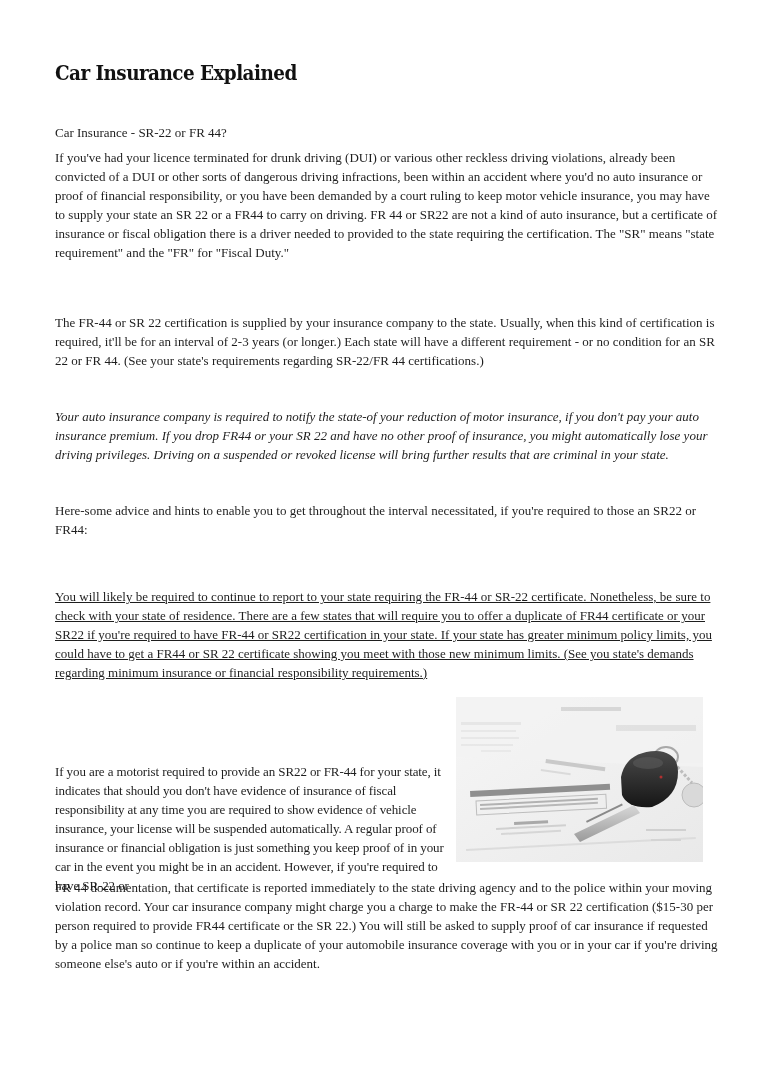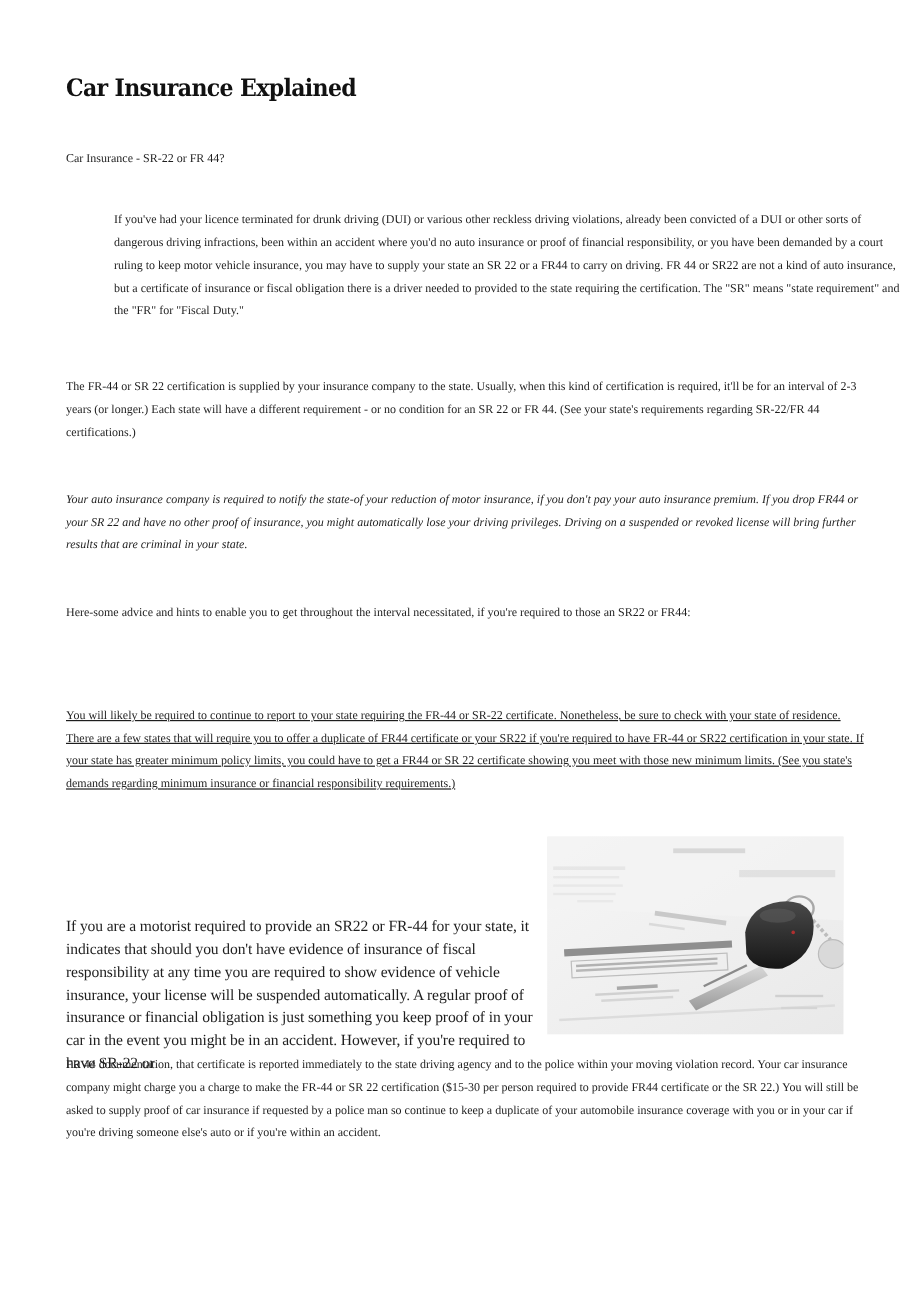--- a/index.html
+++ b/index.html
@@ -41,26 +41,26 @@
     margin: 0;
     font-family: "DejaVu Serif", serif;
     font-size: 13.2px;
     line-height: 19px;
     color: #1e1e1e;
     letter-spacing: -0.35px;
     word-spacing: -0.5px;
   }
   .narrow {
     font-family: "Liberation Serif", serif;
-    font-size: 10px;
+    font-size: 13px;
     letter-spacing: 0;
     word-spacing: 0;
   }
   .p-subtitle { top: 123px; width: 680px; }
-  .p1 { top: 174px; width: 665px; margin-left: 40px; }
+  .p1 { top: 148px; width: 665px; }
   .p2 { top: 313px; width: 665px; }
   .p3 { top: 407px; width: 665px; font-style: italic; }
   .p4 { top: 501px; width: 665px; }
   .p5 { top: 587px; width: 665px; text-decoration: underline; }
   .p6 {
     top: 762px;
     width: 390px;
     font-family: Liberation Serif, serif;
     font-size: 13px;
     letter-spacing: -0.1px;

